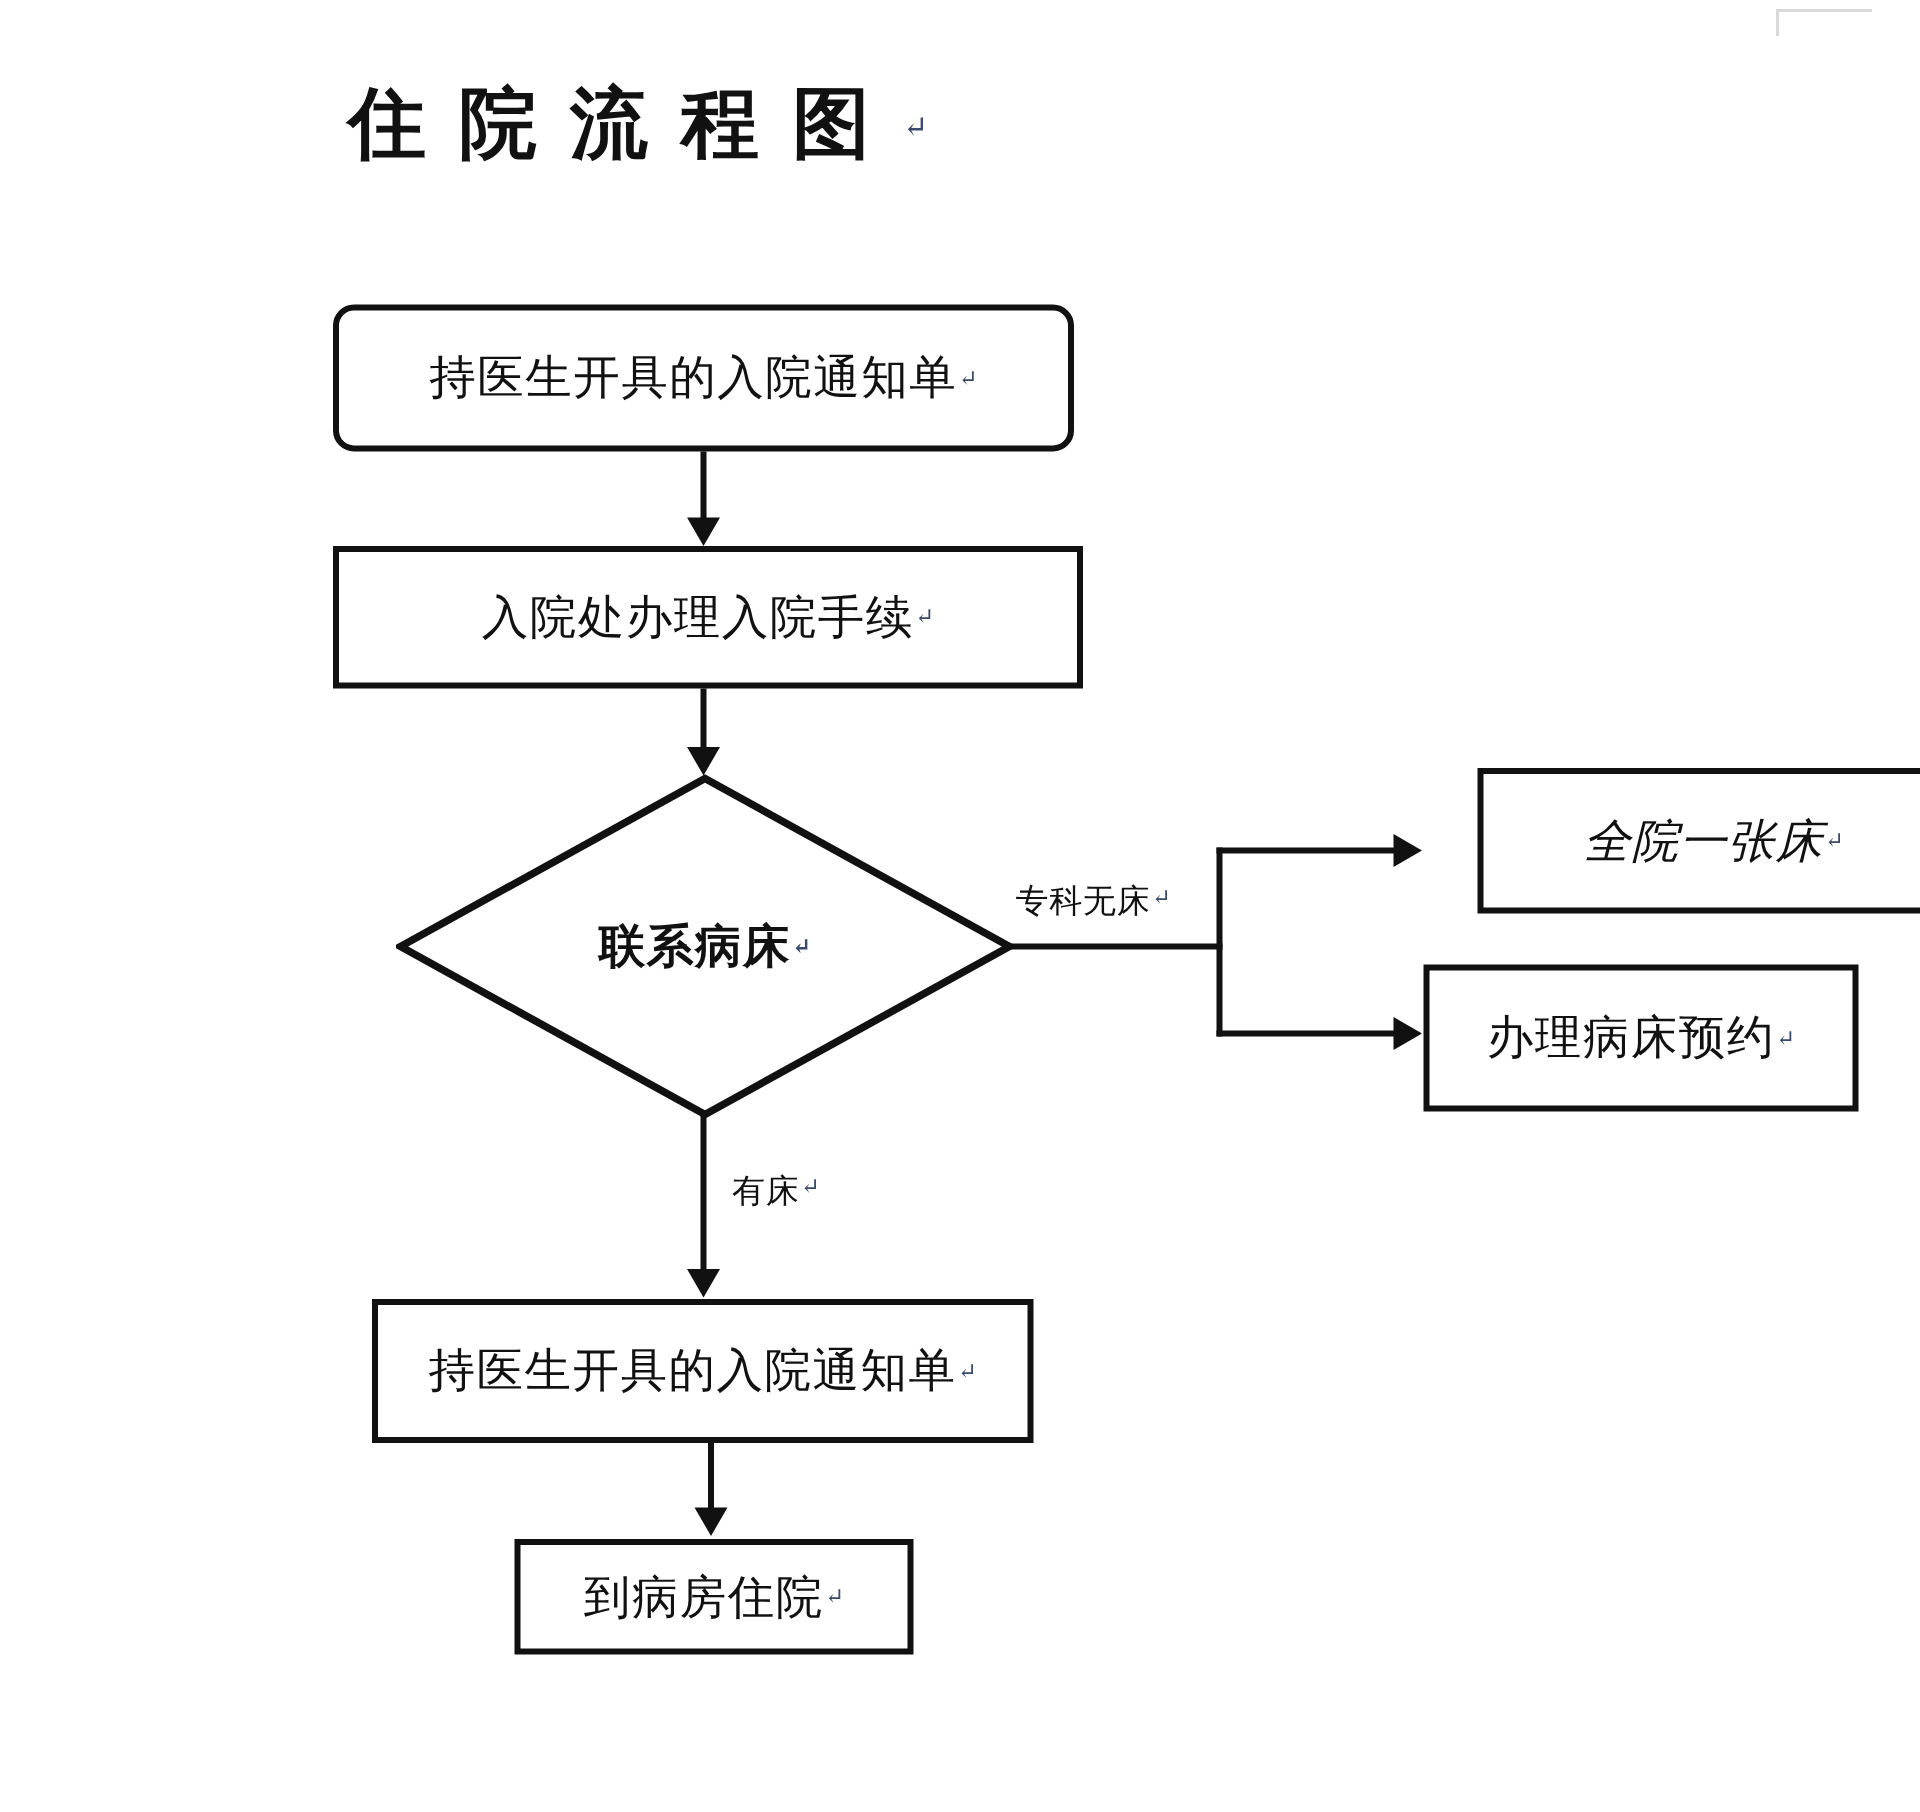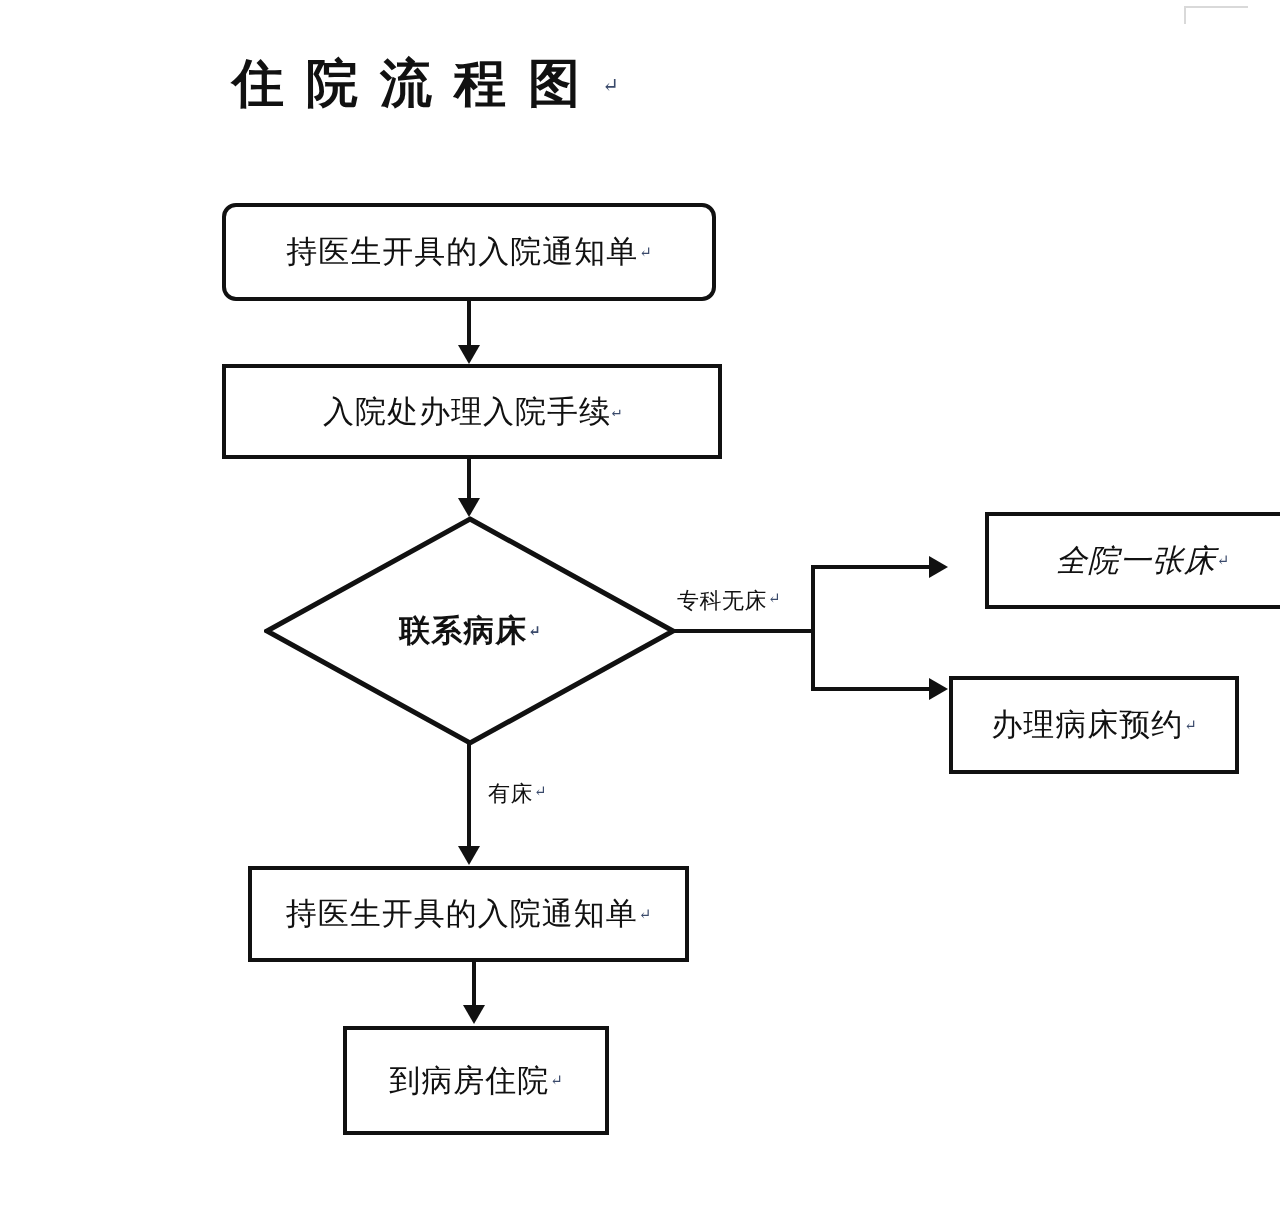--- a/index.html
+++ b/index.html
@@ -136,21 +136,21 @@
     <span>住院流程图</span><span class="pilcrow">↵</span>
   </div>
 
   <div class="node" style="left:186px; top:203px; width:494px; height:98px;border-radius:14px;">
     <span class="label"><span>持医生开具的入院通知单</span><span class="pilcrow-sm">↵</span></span>
   </div>
 
   <div class="vline" style="left:431px; top:301px; height:46px;"></div>
   <div class="arrow-down" style="left:422px; top:345px;"></div>
 
-  <div class="node" style="left:186px; top:364px; width:500px; height:95px;font-family:Liberation Mono, monospace;">
+  <div class="node" style="left:186px; top:364px; width:500px; height:95px;">
     <span class="label"><span>入院处办理入院手续</span><span class="pilcrow-sm">↵</span></span>
   </div>
 
   <div class="vline" style="left:431px; top:459px; height:42px;"></div>
   <div class="arrow-down" style="left:422px; top:498px;"></div>
 
   <div class="diamond-wrap" style="left:228px; top:516px; width:412px; height:230px;font-weight:bold;">
     <svg width="412" height="230" viewBox="0 0 412 230">
       <polygon points="206,3 409,115 206,227 3,115" fill="#ffffff" stroke="#111111" stroke-width="5"></polygon>
     </svg>
@@ -165,32 +165,32 @@
   <div class="hline" style="left:775px; top:565px; width:120px;"></div>
   <div class="arrow-right" style="left:893px; top:556px;"></div>
 
   <div class="hline" style="left:775px; top:687px; width:120px;"></div>
   <div class="arrow-right" style="left:893px; top:678px;"></div>
 
   <div class="node" style="left:949px; top:512px; width:315px; height:97px;font-style:italic;">
     <span class="label"><span>全院一张床</span><span class="pilcrow-sm">↵</span></span>
   </div>
 
-  <div class="node" style="left:913px; top:676px; width:290px; height:98px;">
+  <div class="node" style="left:913px; top:643px; width:290px; height:98px;">
     <span class="label"><span>办理病床预约</span><span class="pilcrow-sm">↵</span></span>
   </div>
 
   <div class="vline" style="left:431px; top:744px; height:108px;"></div>
   <div class="arrow-down" style="left:422px; top:846px;"></div>
   <div class="edge-label" style="left:452px; top:779px;"><span>有床</span><span class="pilcrow-sm">↵</span></div>
 
   <div class="node" style="left:212px; top:866px; width:441px; height:96px;">
     <span class="label"><span>持医生开具的入院通知单</span><span class="pilcrow-sm">↵</span></span>
   </div>
 
   <div class="vline" style="left:436px; top:962px; height:46px;"></div>
   <div class="arrow-down" style="left:427px; top:1005px;"></div>
 
-  <div class="node" style="left:307px; top:1026px; width:266px; height:109px;text-align:right;">
+  <div class="node" style="left:307px; top:1026px; width:266px; height:77px;text-align:right;">
     <span class="label"><span>到病房住院</span><span class="pilcrow-sm">↵</span></span>
   </div>
 
 </div>
 
 </body></html>

